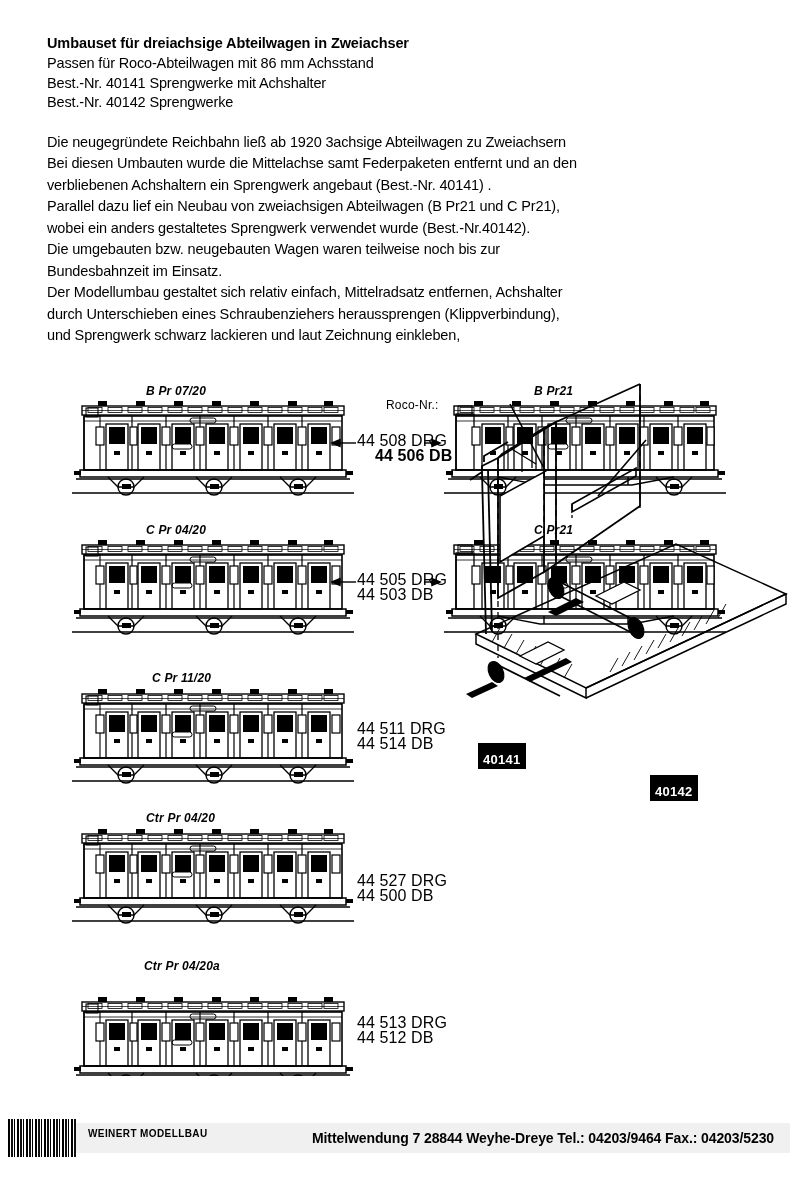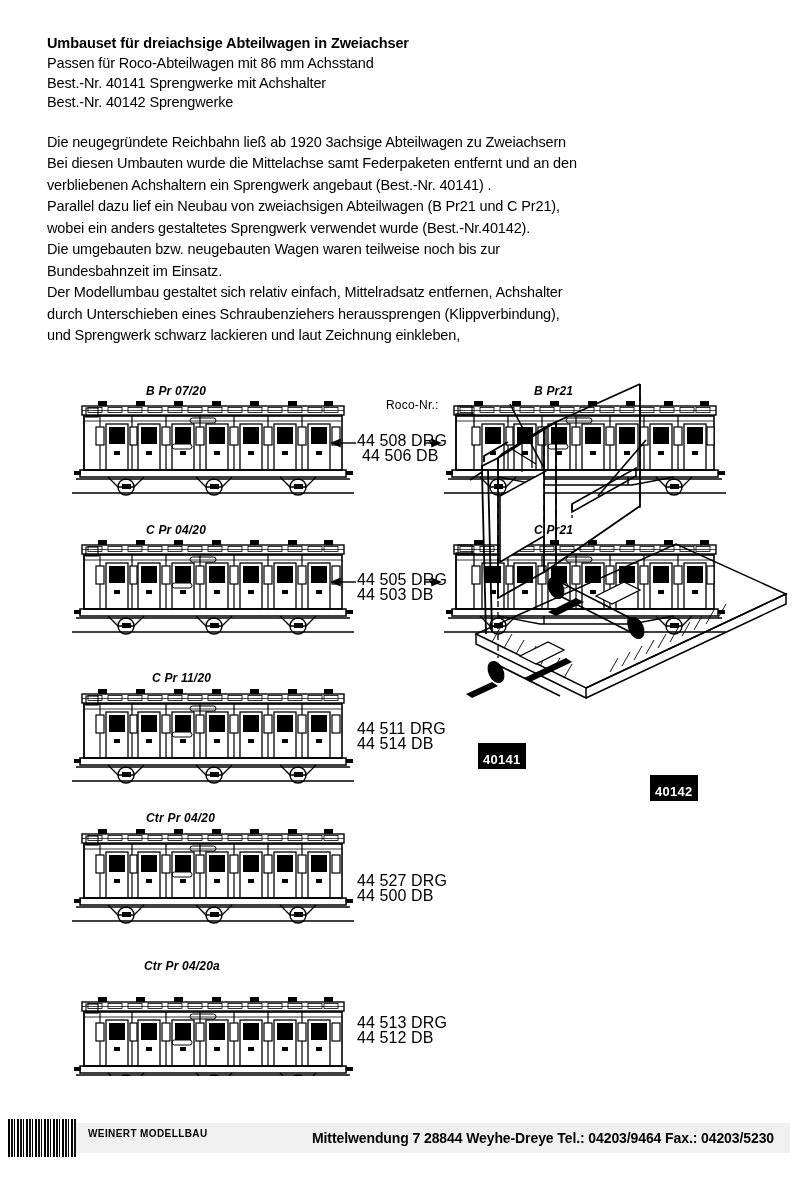--- a/index.html
+++ b/index.html
@@ -525,21 +525,21 @@
         <path d="M510 28 L546 96"></path>
         <path d="M646 64 L598 120"></path>
       </g>
     </g>
   </svg>
 
   <div class="coach-label" style="left:146px; top:8px;">B Pr 07/20</div>
   <div class="coach-label" style="left:534px; top:8px;">B Pr21</div>
   <div class="roco-head" style="left:386px; top:22px;">Roco-Nr.:</div>
   <div class="roco-num" style="left:357px; top:57px;">44 508 DRG</div>
-  <div class="roco-num" style="left:362px; top:72px;">44 506 DB</div>
+  <div class="roco-num" style="left:375px; top:72px;font-weight:bold;">44 506 DB</div>
 
   <div class="coach-label" style="left:146px; top:147px;">C Pr 04/20</div>
   <div class="coach-label" style="left:534px; top:147px;">C Pr21</div>
   <div class="roco-num" style="left:357px; top:196px;">44 505 DRG</div>
   <div class="roco-num" style="left:357px; top:211px;">44 503 DB</div>
 
   <div class="coach-label" style="left:152px; top:295px;">C Pr 11/20</div>
   <div class="roco-num" style="left:357px; top:345px;">44 511 DRG</div>
   <div class="roco-num" style="left:357px; top:360px;">44 514 DB</div>
 

